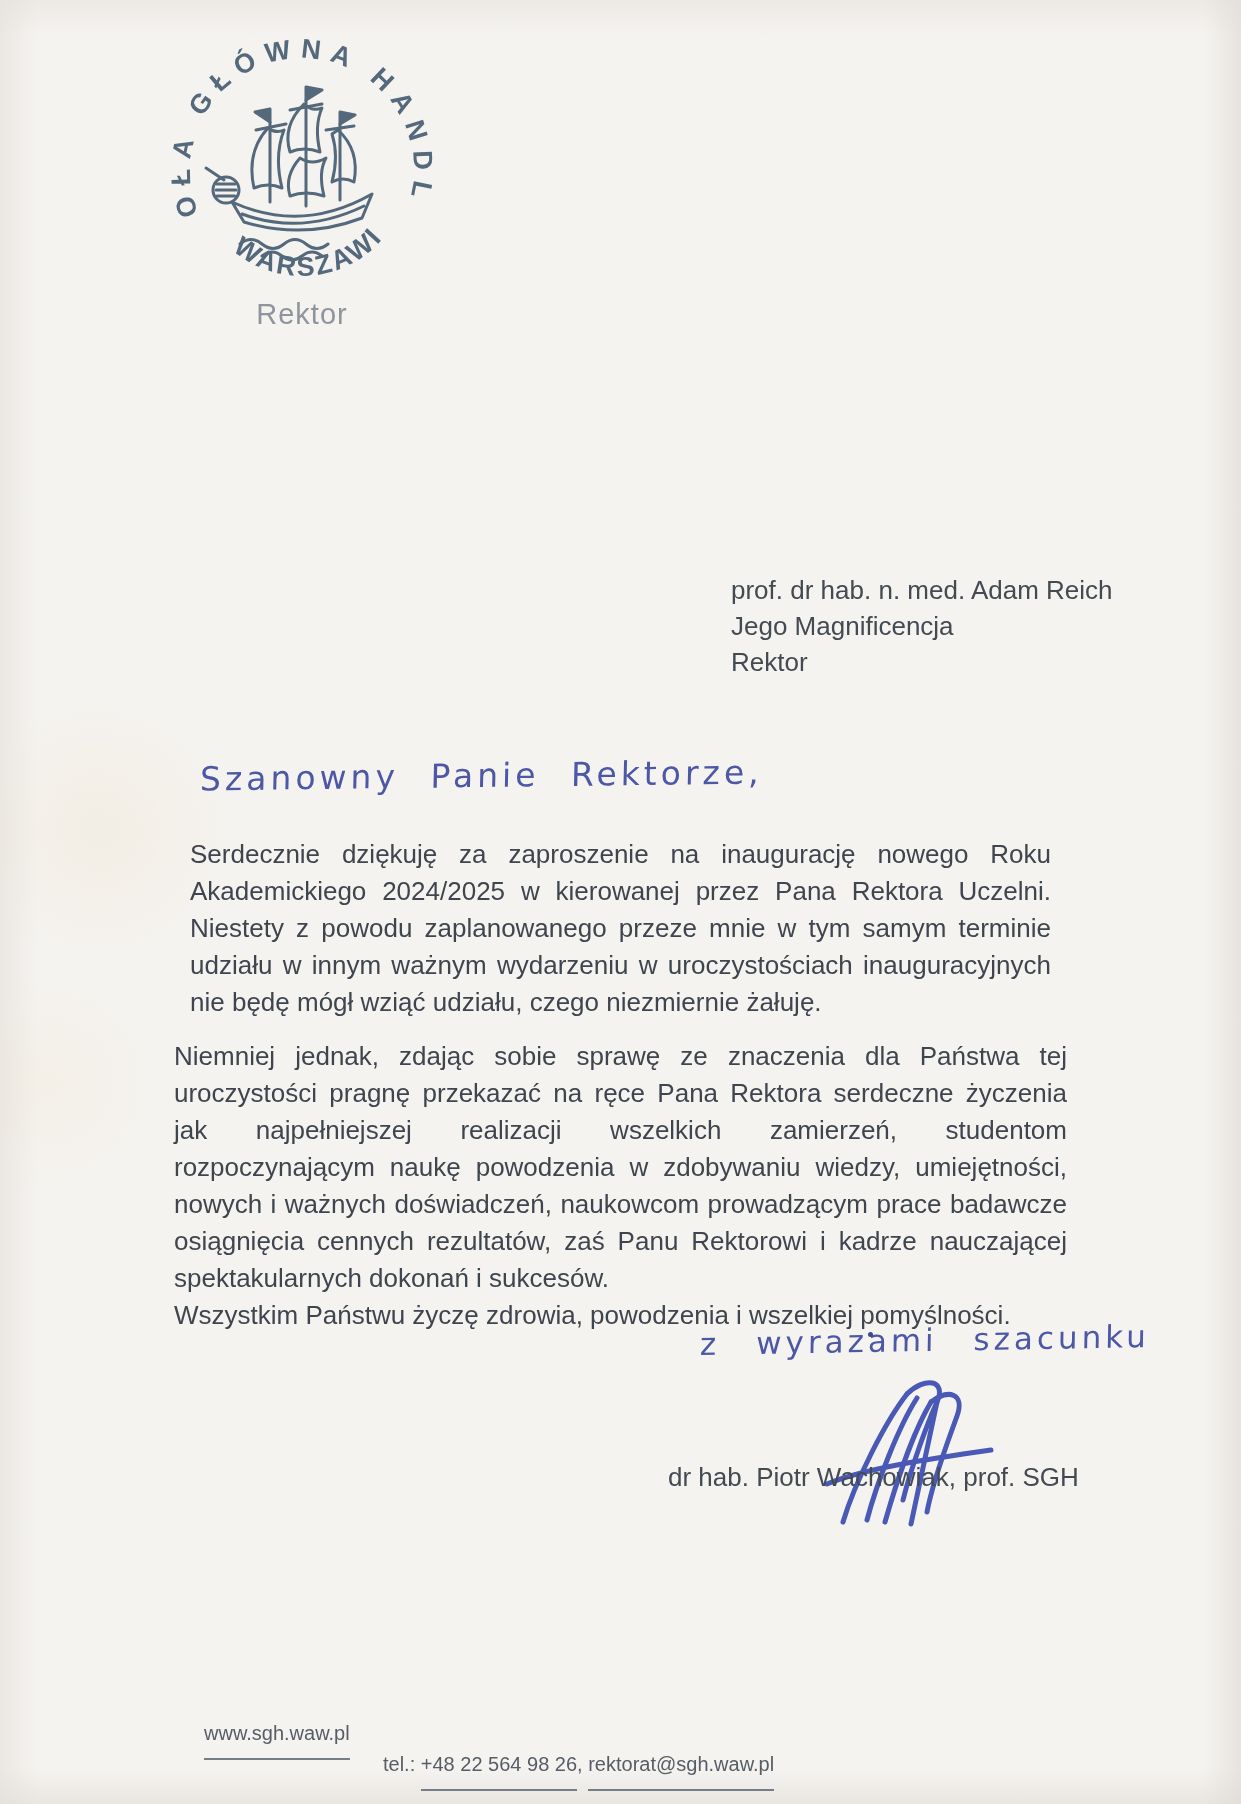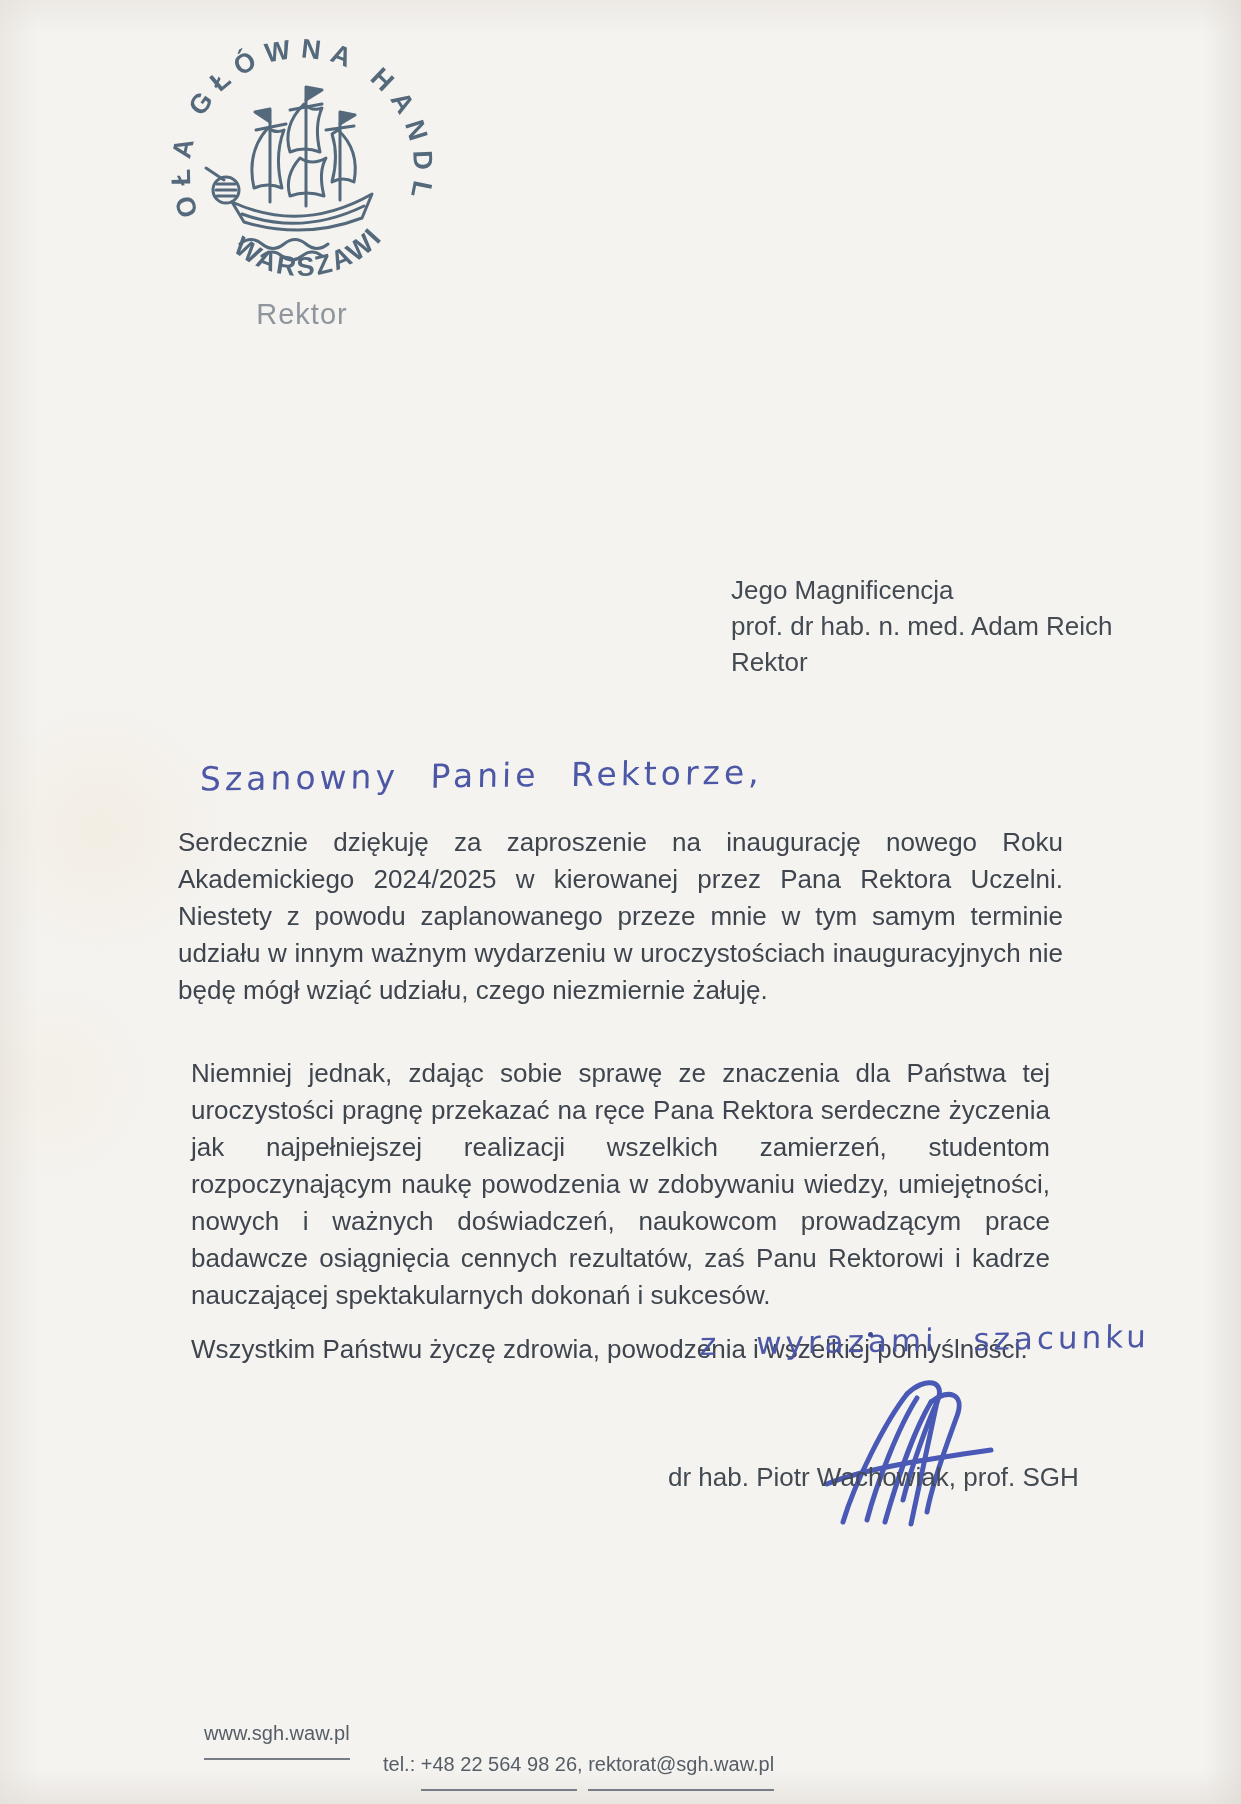--- a/index.html
+++ b/index.html
@@ -33,23 +33,23 @@
   .handwriting{
     color:#4c57a6;font-family:"DejaVu Sans",sans-serif;white-space:nowrap;
   }
   .greeting{
     position:absolute;left:200px;top:756px;
     font-size:33px;letter-spacing:4px;word-spacing:17px;
     transform:rotate(-0.7deg) skewX(-2deg);
   }
   .body-text{font-size:26px;line-height:37px;color:#3f454e;}
   .para1{position:absolute;left:174px;top:820px;width:893px;text-align:justify;}
-  .para1 p{margin:4px;}
+  .para1 p{margin:16px;}
   .body2{position:absolute;left:174px;top:1038px;width:893px;}
-  .body2 p{margin:17px;}
+  .body2 p{margin:0;}
   .body2 .just{text-align:justify;}
   .closing{
     position:absolute;left:700px;top:1322px;
     font-size:31px;letter-spacing:4px;word-spacing:22px;
     transform:rotate(-1deg) skewX(-2deg);
   }
   .ink-speck{
     position:absolute;left:868px;top:1332px;width:5px;height:5px;
     border-radius:50%;background:#3d488f;
   }
@@ -105,22 +105,22 @@
         <path d="M142 74 Q120 96 128 122 Q142 116 158 122 Q152 96 160 78 Q150 82 142 74 Z"></path>
         <path d="M138 128 Q122 146 128 166 Q144 160 162 166 Q156 142 164 128 Q150 136 138 128 Z"></path>
         <path d="M176 100 Q198 120 192 152 Q181 146 170 152 Q177 126 170 104 Z"></path>
       </g>
     </svg>
   </div>
   <div class="seal-caption">Rektor</div>
 
 
   <div class="recipient">
+    <p>prof. dr hab. n. med. Adam Reich</p>
     <p>Jego Magnificencja</p>
-    <p>prof. dr hab. n. med. Adam Reich</p>
     <p>Rektor</p>
   </div>
 
   <div class="handwriting greeting">Szanowny Panie Rektorze,</div>
 
   <div class="para1 body-text">
     <p>Serdecznie dziękuję za zaproszenie na inaugurację nowego Roku Akademickiego 2024/2025 w kierowanej przez Pana Rektora Uczelni. Niestety z powodu zaplanowanego przeze mnie w tym samym terminie udziału w innym ważnym wydarzeniu w uroczystościach inauguracyjnych nie będę mógł wziąć udziału, czego niezmiernie żałuję.</p>
   </div>
   <div class="body2 body-text">
     <p class="just">Niemniej jednak, zdając sobie sprawę ze znaczenia dla Państwa tej uroczystości pragnę przekazać na ręce Pana Rektora serdeczne życzenia jak najpełniejszej realizacji wszelkich zamierzeń, studentom rozpoczynającym naukę powodzenia w zdobywaniu wiedzy, umiejętności, nowych i ważnych doświadczeń, naukowcom prowadzącym prace badawcze osiągnięcia cennych rezultatów, zaś Panu Rektorowi i kadrze nauczającej spektakularnych dokonań i sukcesów.</p>

